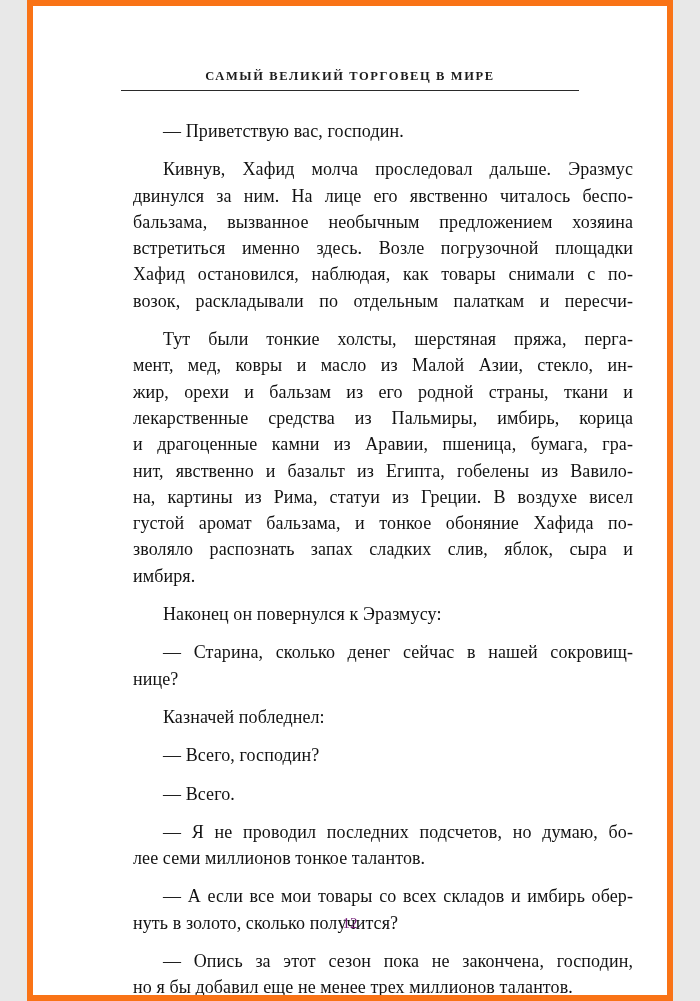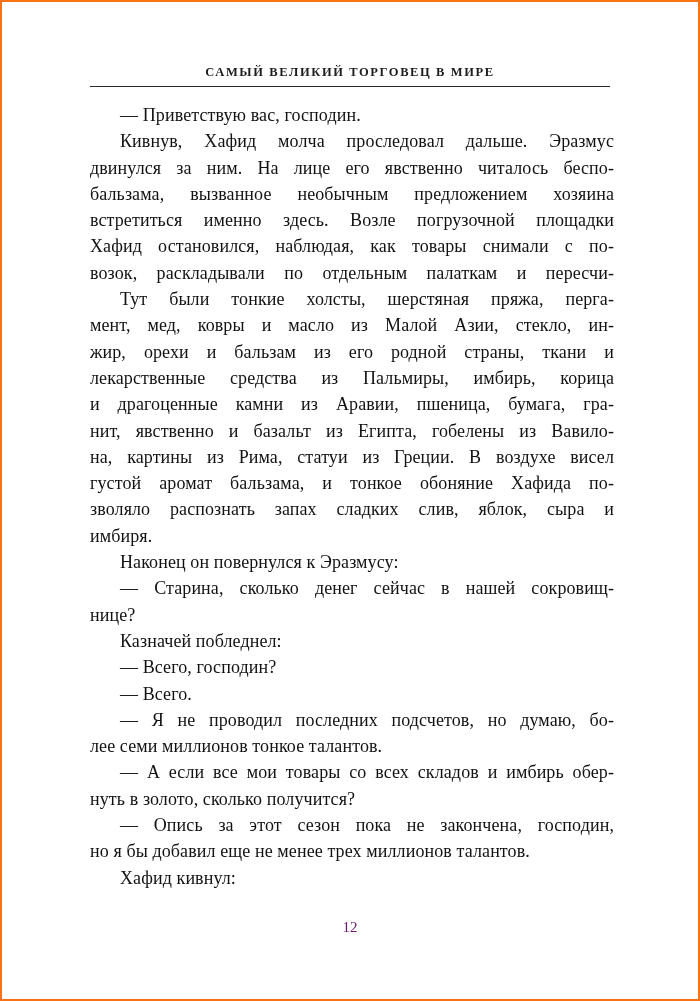--- a/index.html
+++ b/index.html
@@ -2,26 +2,26 @@
 <html><head>
 <meta charset="utf-8">
 <style>
   html, body {
     margin: 0;
     padding: 0;
     background: #e8e8e8;
   }
   .page {
     position: relative;
-    width: 700px;
+    width: 646px;
     height: 1001px;
     margin: 0 auto;
     background: #ffffff;
     box-sizing: border-box;
-    border: 2px solid #f97316;
+    border: 6px solid #f97316;
     font-family: "Liberation Serif", "DejaVu Serif", serif;
     color: #121212;
     overflow: hidden;
   }
   .running-header {
     position: absolute;
     top: 63px;
     left: 88px;
     right: 88px;
     text-align: center;
@@ -41,21 +41,21 @@
   .page-body {
     position: absolute;
     top: 100px;
     left: 88px;
     width: 524px;
     font-size: 18px;
     line-height: 26.3px;
     letter-spacing: 0.1px;
   }
   .paragraph {
-    margin: 0;
+    margin: 12px;
   }
   .line {
     text-align: left;
     white-space: normal;
   }
   .line.justify {
     text-align: justify;
     text-align-last: justify;
   }
   .line.first {

